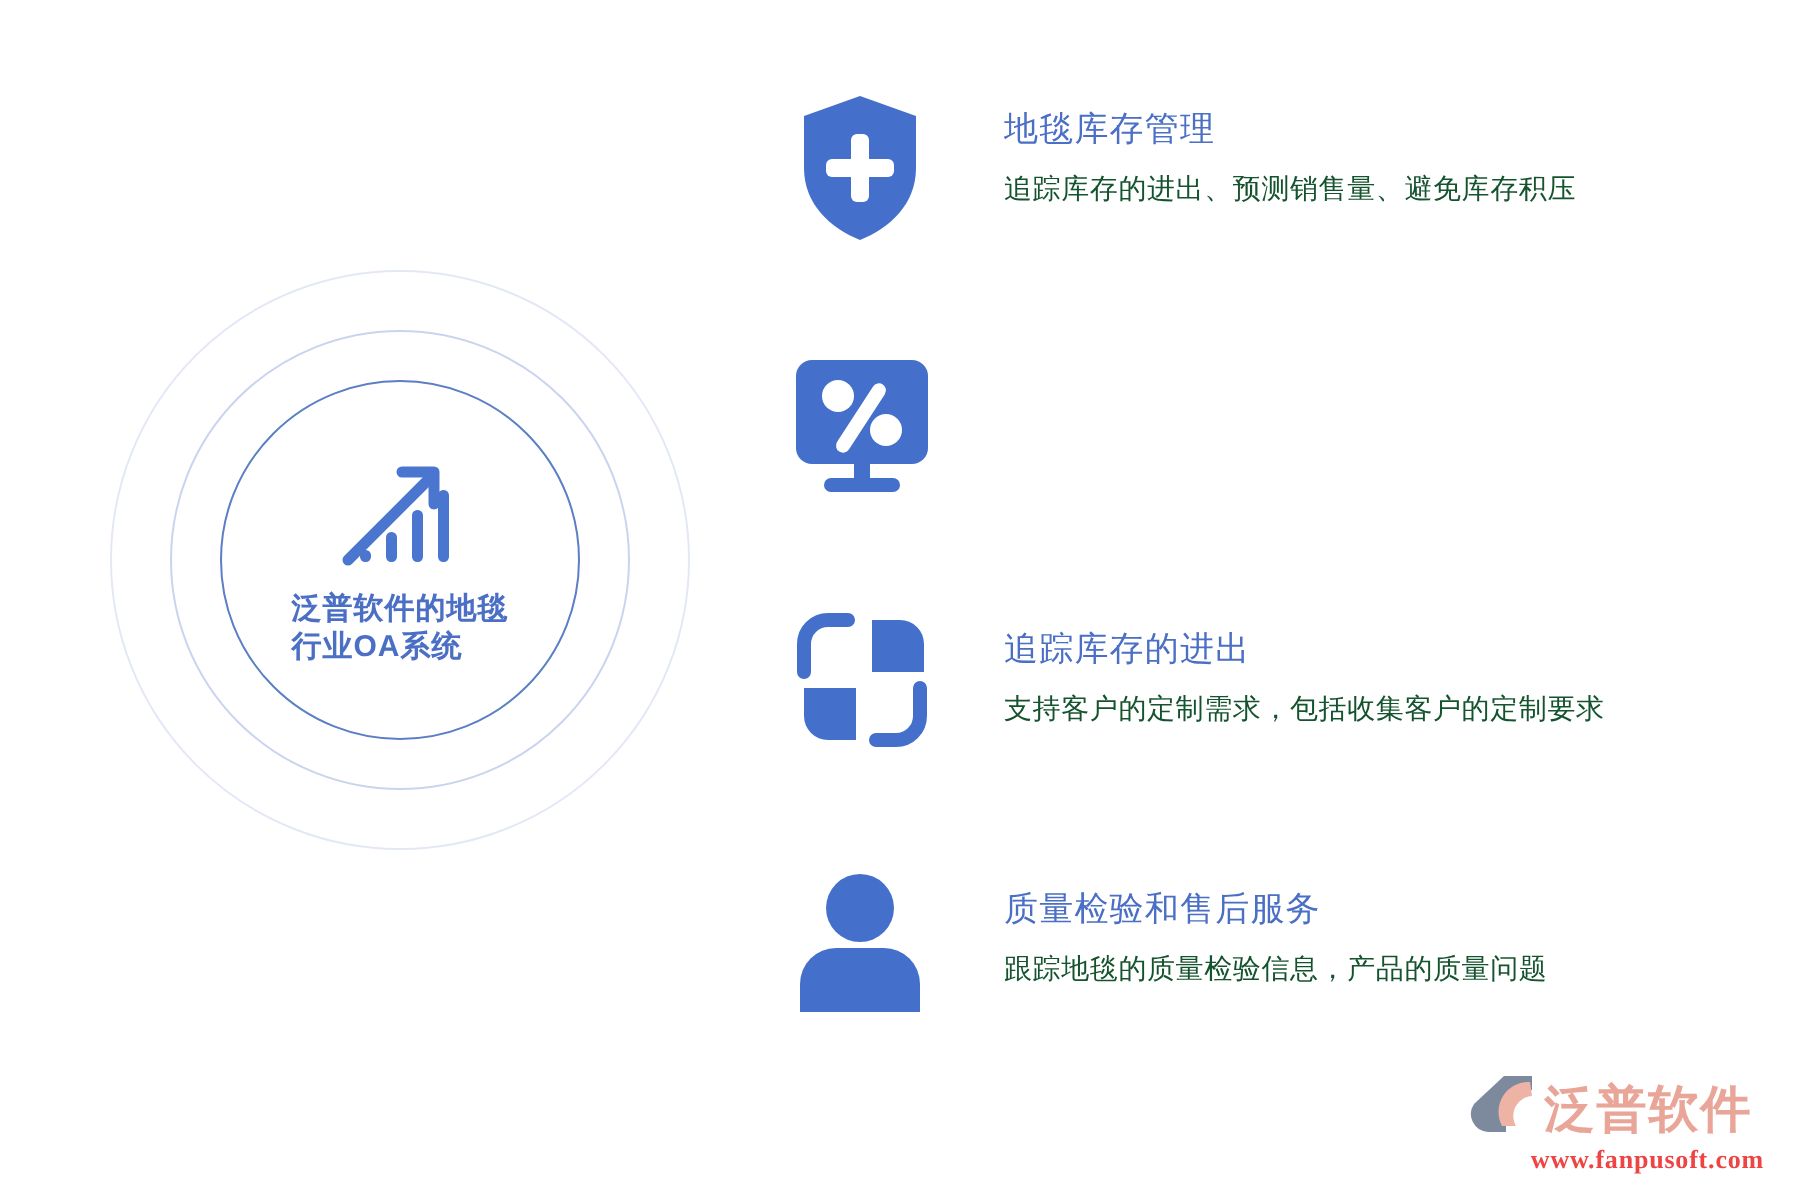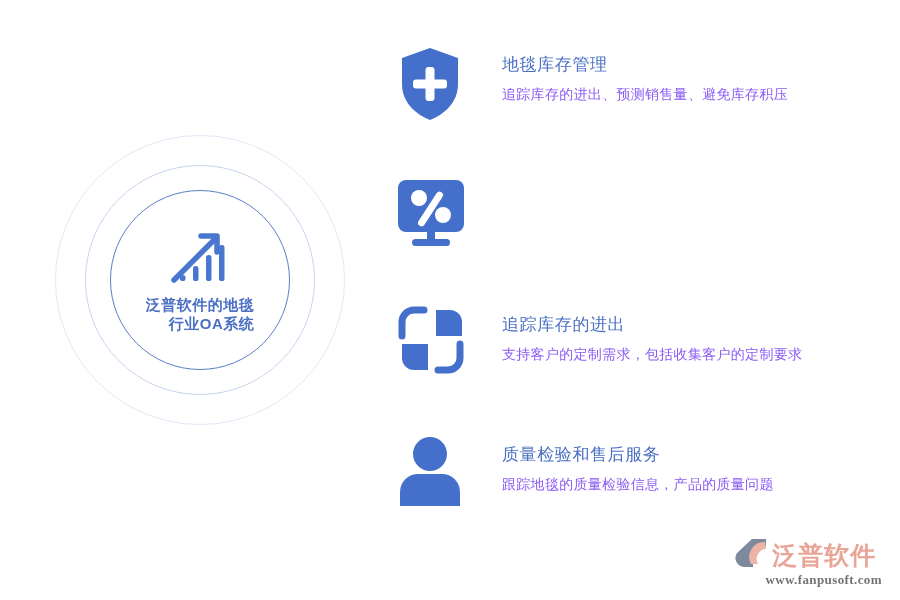--- a/index.html
+++ b/index.html
@@ -52,21 +52,21 @@
     flex-direction: column;
     align-items: center;
     justify-content: center;
   }
   #growth-icon {
     width: 66px;
     height: 62px;
     margin-bottom: 6px;
   }
   #emblem-text {
-    text-align: right;
+    text-align: left;
     color: #4a6fc4;
     font-weight: bold;
     font-size: 15px;
     line-height: 19px;
     letter-spacing: 0.5px;
     white-space: nowrap;
   }
 
   
   #feature-list {
@@ -99,21 +99,21 @@
   .feature-title {
     color: #4a6fc4;
     font-size: 17px;
     font-weight: normal;
     letter-spacing: 0.6px;
     line-height: 22px;
     margin: 0 0 8px 0;
     white-space: nowrap;
   }
   .feature-desc {
-    color: #8b5cf6;
+    color: #14532d;
     font-size: 14px;
     line-height: 20px;
     letter-spacing: 0.3px;
     margin: 0;
     white-space: nowrap;
     text-align: center;
   }
 
   
   #watermark {
@@ -130,21 +130,21 @@
   }
   #watermark-mark { margin-right: 3px; }
   #watermark-name {
     color: #e8a598;
     font-size: 25px;
     font-weight: bold;
     letter-spacing: 1px;
     line-height: 28px;
   }
   #watermark-url {
-    color: #737373;
+    color: #ef4444;
     font-size: 13px;
     letter-spacing: 0.4px;
     font-family: "Liberation Serif", "DejaVu Serif", serif;
     font-weight: bold;
     margin-top: -1px;
     margin-left: 36px;
   }
 </style>
 </head>
 <body>

